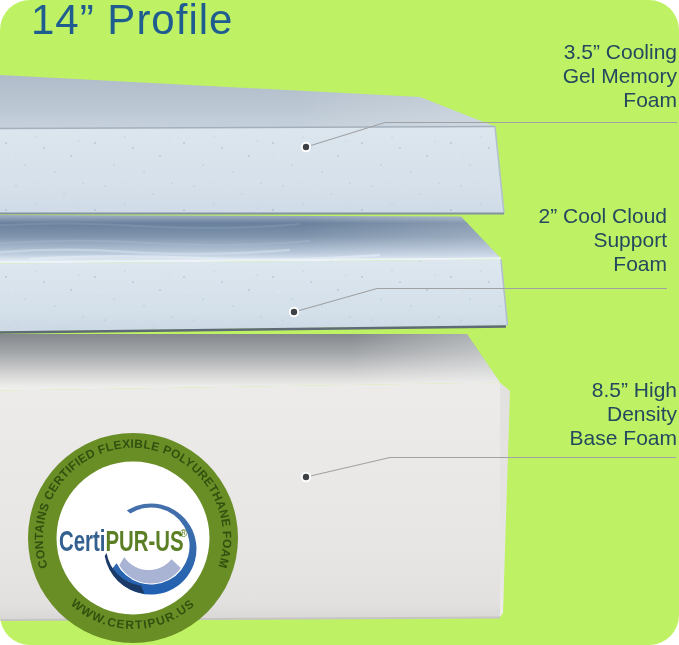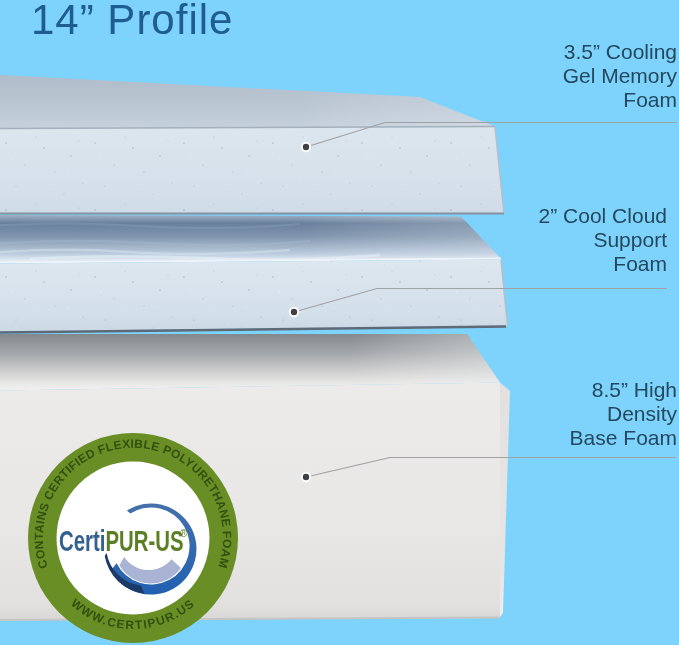--- a/index.html
+++ b/index.html
@@ -1,17 +1,17 @@
 <!DOCTYPE html>
 <html><head>
 <meta charset="utf-8">
 <style>
   html,body{margin:0;padding:0;background:#fff;}
-  #stage{position:relative;width:679px;height:645px;overflow:hidden;background:#7dd3fc;
-         font-family:"Liberation Sans", sans-serif;}
+  #stage{position:relative;width:679px;height:645px;overflow:hidden;background:#bef264;
+         font-family:"Liberation Sans", sans-serif;border-radius:30px;}
   svg{position:absolute;left:0;top:0;}
 </style>
 </head>
 <body>
 <div id="stage">
 <svg width="679" height="645" viewBox="0 0 679 645">
   <defs>
     <linearGradient id="l1top" x1="0" y1="75" x2="0" y2="129" gradientUnits="userSpaceOnUse">
       <stop offset="0" stop-color="#b0bcc9"></stop>
       <stop offset="0.55" stop-color="#bac6d2"></stop>

